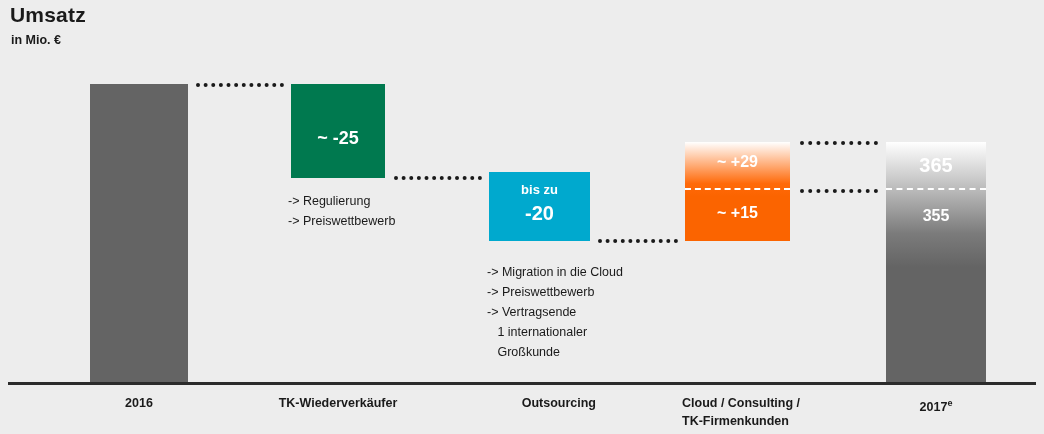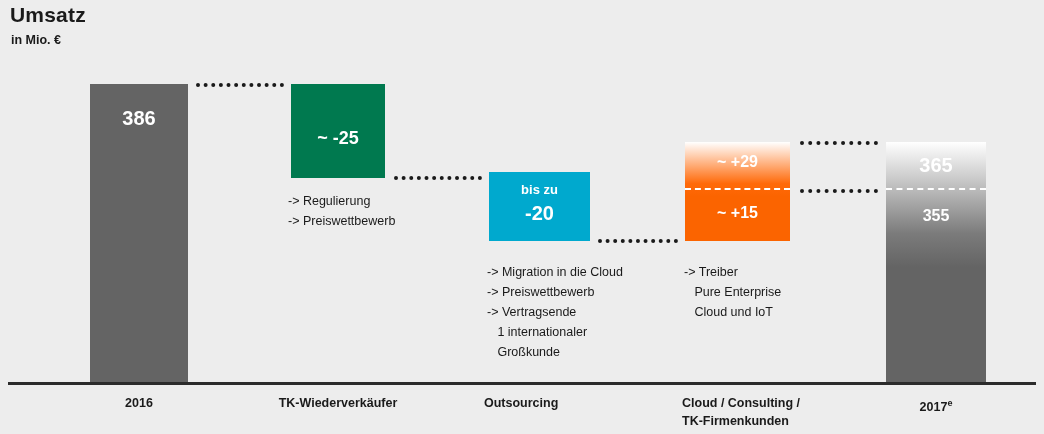--- a/index.html
+++ b/index.html
@@ -144,21 +144,21 @@
   .cat {
     position: absolute;
     font-size: 12.5px;
     font-weight: bold;
     color: #1a1a1a;
     line-height: 18px;
     white-space: pre;
   }
   .cat-1 { left: 90px;  top: 394px; width: 98px;  text-align: center; }
   .cat-2 { left: 274px; top: 394px; width: 128px; text-align: center; }
-  .cat-3 { left: 484px; top: 394px; width: 112px; text-align: left; }
+  .cat-3 { left: 484px; top: 394px; width: 112px; text-align: right; }
   .cat-4 { left: 682px; top: 394px; width: 130px; text-align: left; }
   .cat-5 { left: 886px; top: 394px; width: 100px; text-align: center; }
   .cat sup { font-size: 9px; vertical-align: super; }
 </style>
 </head>
 <body>
 
 <div id="stage">
 
   <div class="chart-title">Umsatz</div>
@@ -171,21 +171,20 @@
   <div class="bar bar-blue"></div>
 
   <div class="bar bar-orange">
     <div class="bar-split" style="top:46px;"></div>
   </div>
 
   <div class="bar bar-grey-end">
     <div class="bar-split" style="top:46px;"></div>
   </div>
 
-  <div class="val val-386">386</div>
 
   <div class="val val-green">~ -25</div>
 
   <div class="val val-blue-sub">bis zu</div>
   <div class="val val-blue">-20</div>
 
   <div class="val val-or-top">~ +29</div>
   <div class="val val-or-bot">~ +15</div>
 
   <div class="val val-end-top">365</div>
@@ -197,23 +196,20 @@
   <div class="dots dots-4"></div>
   <div class="dots dots-5"></div>
 
   <div class="note note-green">-&gt; Regulierung
 -&gt; Preiswettbewerb</div>
   <div class="note note-blue">-&gt; Migration in die Cloud
 -&gt; Preiswettbewerb
 -&gt; Vertragsende
    1 internationaler
    Großkunde</div>
-  <div class="note note-orange">-&gt; Treiber
-   Pure Enterprise
-   Cloud und IoT</div>
 
   <div class="axis-line"></div>
 
   <div class="cat cat-1">2016</div>
   <div class="cat cat-2">TK-Wiederverkäufer</div>
   <div class="cat cat-3">Outsourcing</div>
   <div class="cat cat-4">Cloud / Consulting /
 TK-Firmenkunden</div>
   <div class="cat cat-5"><span>2017</span><sup>e</sup></div>
 

